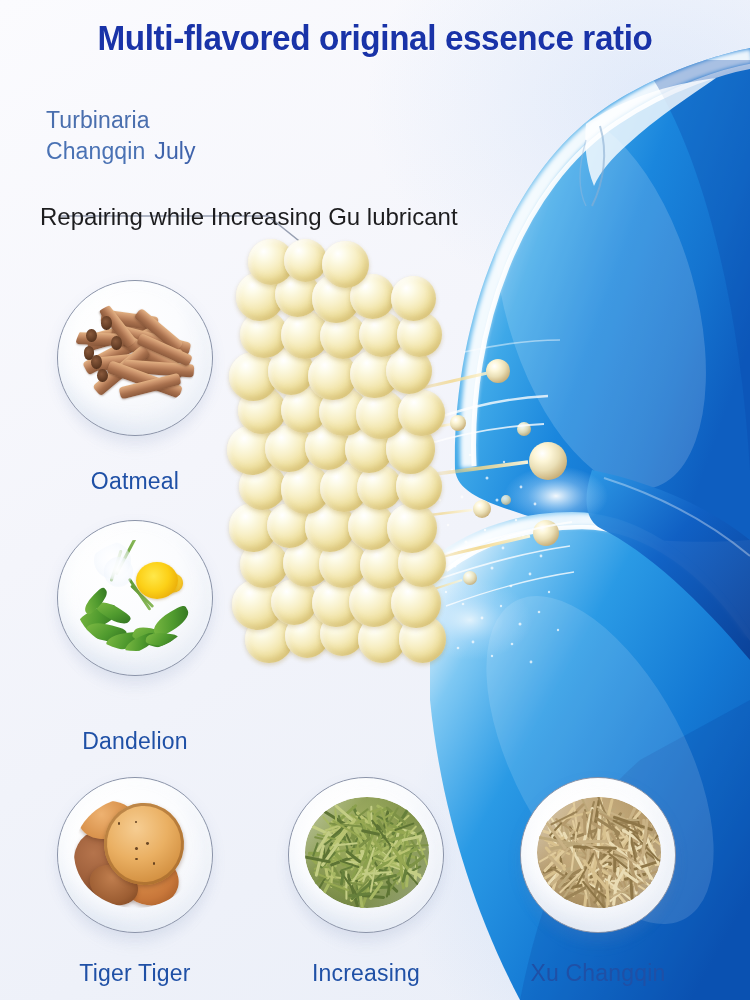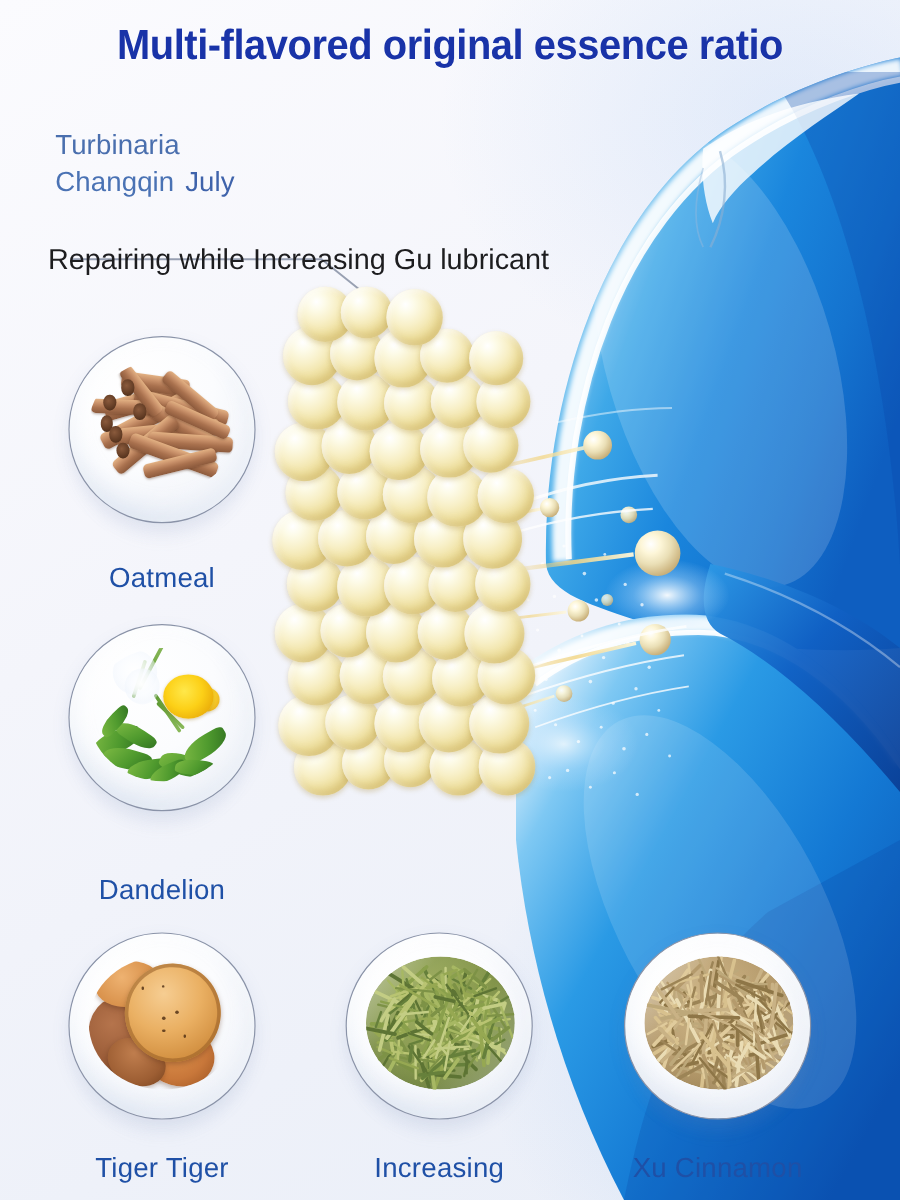--- a/index.html
+++ b/index.html
@@ -949,17 +949,17 @@
             <div class="shred" style="left: 0.630029px; top: 79.5777px; width: 34.1672px; height: 2.93337px; background: rgb(234, 220, 180); transform: rotate(131.539deg); z-index: 12;"></div>
             <div class="shred" style="left: 22.9687px; top: 77.199px; width: 15.2256px; height: 2.71441px; background: rgb(142, 118, 71); transform: rotate(46.1632deg); z-index: 13;"></div>
             <div class="shred" style="left: 22.4745px; top: 78.0831px; width: 43.7396px; height: 2.6747px; background: rgb(216, 193, 142); transform: rotate(110.883deg); z-index: 14;"></div>
             <div class="shred" style="left: 44.6229px; top: 90.6892px; width: 40.7725px; height: 3.35834px; background: rgb(156, 132, 86); transform: rotate(82.7368deg); z-index: 15;"></div>
             <div class="shred" style="left: 41.5074px; top: 59.7497px; width: 24.1746px; height: 3.32349px; background: rgb(180, 154, 108); transform: rotate(177.216deg); z-index: 16;"></div>
             <div class="shred" style="left: 74.4166px; top: 61.8697px; width: 24.6184px; height: 3.25962px; background: rgb(201, 178, 133); transform: rotate(114.942deg); z-index: 17;"></div>
             <div class="shred" style="left: 24.4727px; top: 37.4994px; width: 30.9251px; height: 1.93077px; background: rgb(224, 203, 156); transform: rotate(75.9492deg); z-index: 18;"></div>
             <div class="shred" style="left: 23.381px; top: 70.385px; width: 18.3206px; height: 3.1336px; background: rgb(189, 168, 122); transform: rotate(156.114deg); z-index: 19;"></div>
           </div>
         </div>
-        <div class="circle-label" style="left: -46.8px; width: 249.6px; top: 183px;">Xu Cinnamon</div>
+        <div class="circle-label" style="left: -46.8px; width: 249.6px; top: 183px;">Xu Changqin</div>
       </div>
     </div>
 
 </div>
 
 </body></html>

